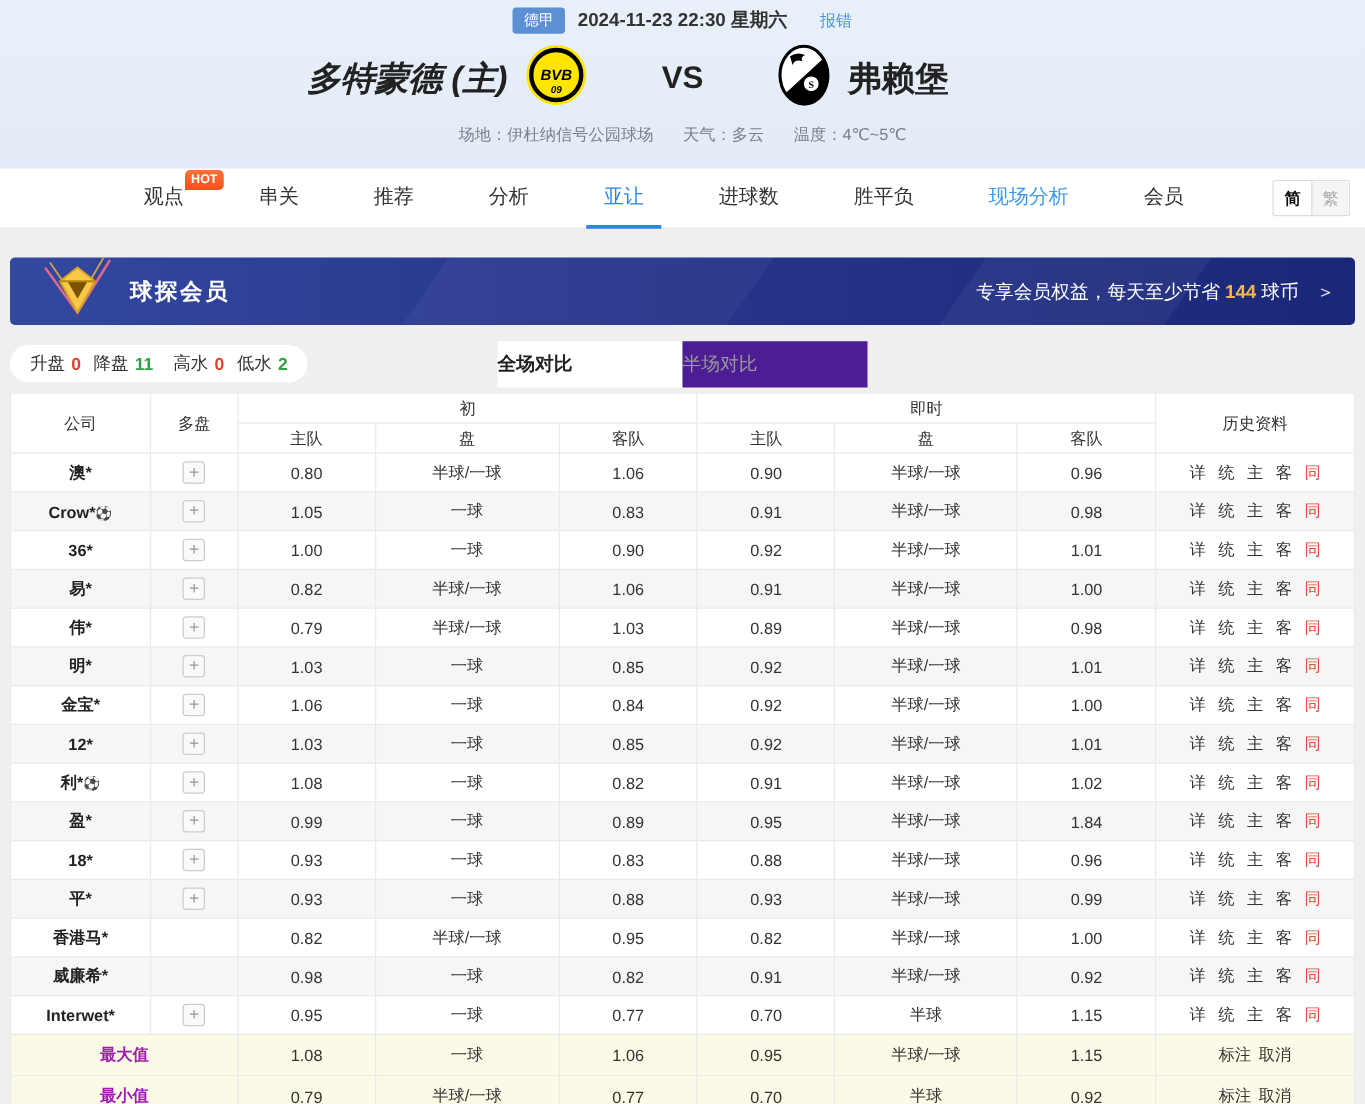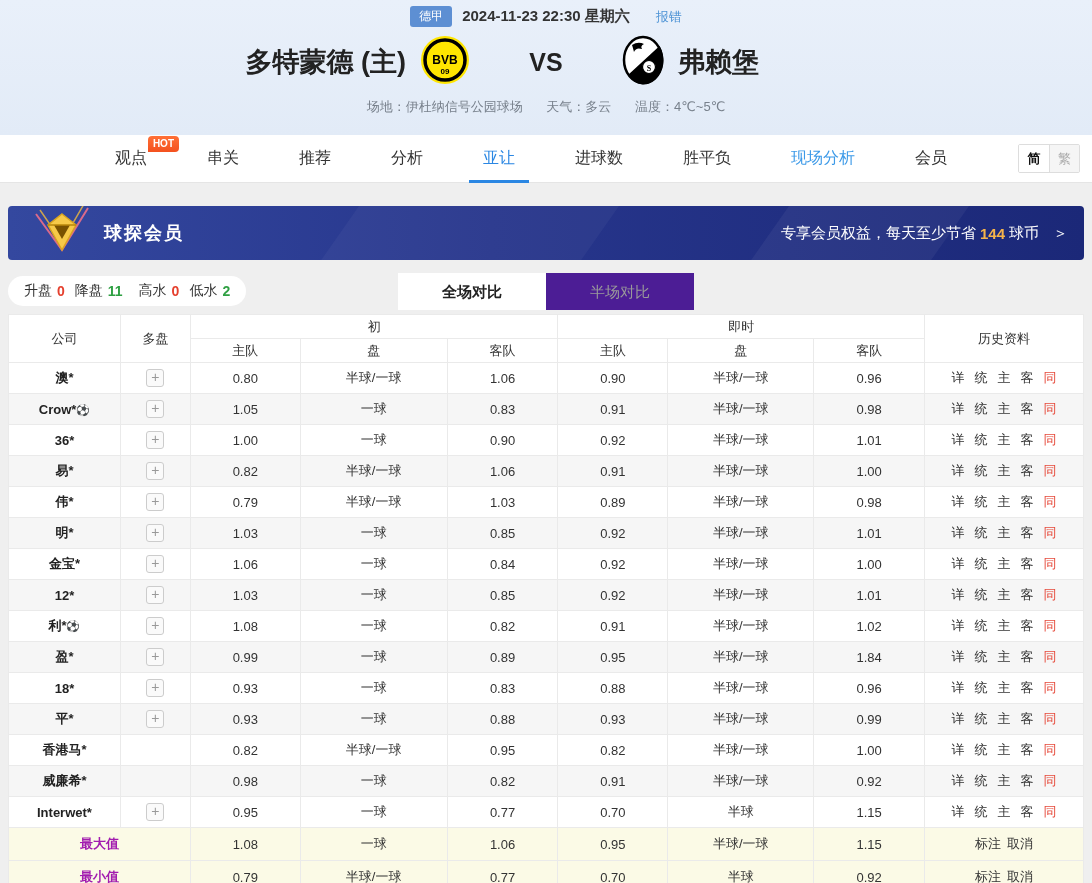--- a/index.html
+++ b/index.html
@@ -19,21 +19,21 @@
     padding-top: 6px; gap: 10px;
   }
   .league-badge {
     background: #5d8fd3; color: #fff; font-size: 12px;
     padding: 2px 9px; border-radius: 3px;
   }
   .match-datetime { font-weight: bold; font-size: 15px; color: #333; }
   .report-error { color: #4f94d6; font-size: 13px; margin-left: 16px; cursor: pointer; }
   .teams-line { display: flex; align-items: center; margin-top: 8px; }
   .team-zone { width: 470px; display: flex; align-items: center; }
-  .team-zone.home { justify-content: flex-end; gap: 14px; }
+  .team-zone.home { justify-content: flex-end; gap: 14px; font-style: italic; }
   .team-zone.away { justify-content: flex-start; gap: 14px; }
   .vs-zone { width: 152px; text-align: center; font-size: 25px; font-weight: bold; color: #222; }
   .team-name { font-size: 27px; font-weight: bold; color: #222; }
   .venue-line { text-align: center; color: #78818c; font-size: 13px; margin-top: 9px; }
   .venue-line span { margin: 0 10px; }
   
   .nav-bar {
     height: 48px; background: #fff; border-bottom: 1px solid #e5e5e5;
     display: flex; align-items: center; position: relative;
   }
@@ -84,21 +84,21 @@
   .filter-pill {
     background: #fff; border-radius: 16px; height: 30px;
     display: flex; align-items: center; padding: 0 16px; font-size: 14px; color: #333;
   }
   .filter-pill .lbl { margin-right: 5px; font-family: Liberation Serif, serif; }
   .filter-pill .gap { width: 16px; }
   .filter-pill .sm-gap { width: 10px; }
   .val-red { color: #e5402e; font-weight: bold; }
   .val-green { color: #2fa043; font-weight: bold; }
   .view-toggle { position: absolute; left: 50%; transform: translateX(-50%); display: flex; height: 37px; }
-  .toggle-btn { width: 148px; text-align: center; line-height: 37px; font-size: 15px; cursor: pointer; }
+  .toggle-btn { width: 148px; text-align: left; line-height: 37px; font-size: 15px; cursor: pointer; }
   .toggle-btn.active { background: #fff; color: #222; font-weight: bold; }
   .toggle-btn.inactive { background: #4c1d95; color: #9a9a9a; }
   
   .odds-table { width: 100%; border-collapse: collapse; background: #fff; font-size: 13px; }
   .odds-table th, .odds-table td { border: 1px solid #eaeaea; text-align: center; padding: 0; }
   .odds-table th { height: 24px; font-weight: normal; color: #333; }
   .odds-table td { height: 31px; }
   tr.even td { background: #f6f6f6; }
   .company-cell { font-weight: bold; color: #222; }
   .ball-icon { font-size: 11px; }

